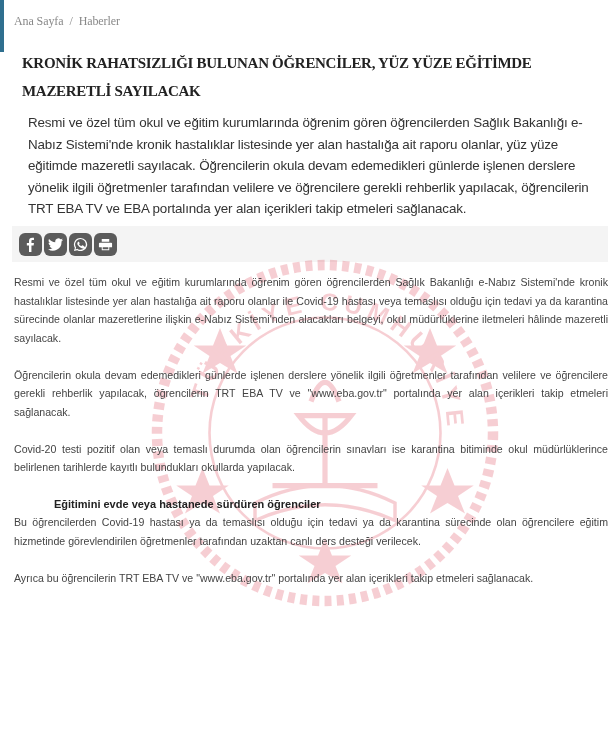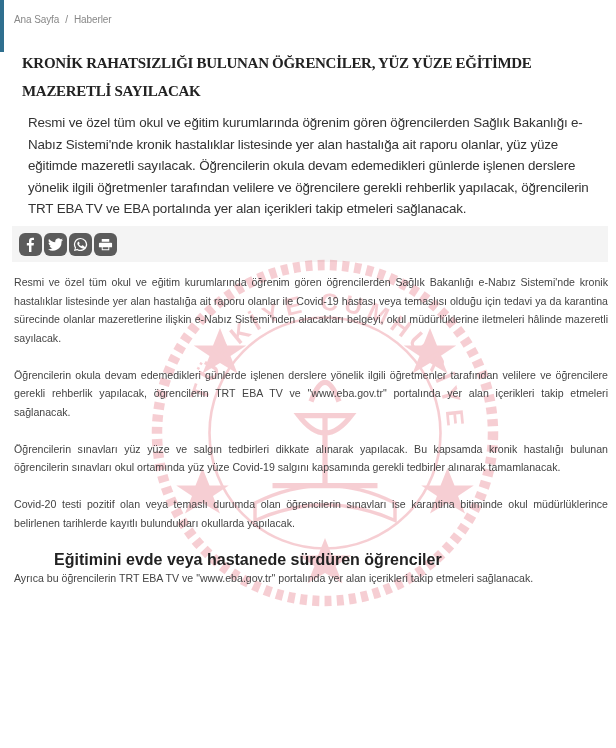--- a/index.html
+++ b/index.html
@@ -4,22 +4,22 @@
 <style>
   html, body { margin:0; padding:0; }
   body {
     width:616px; height:748px; overflow:hidden; background:#ffffff;
     font-family:"DejaVu Sans", sans-serif; color:#333; position:relative;
   }
   .edge-strip {
     position:absolute; left:0; top:0; width:4px; height:52px; background:#2f6f8f;
   }
   .breadcrumb {
-    position:absolute; left:14px; top:14px; font-size:10px; color:#888;
-    font-family:Liberation Sans, sans-serif; letter-spacing:-0.1px;
+    position:absolute; left:14px; top:14px; font-size:12px; color:#888;
+    font-family:Liberation Serif, serif; letter-spacing:-0.1px;
   }
   .breadcrumb .sep { margin:0 6px; }
   .title {
     position:absolute; left:13px; top:40px; width:590px; margin:9px;
     font-family:Liberation Serif, serif; font-weight:bold; font-size:15px;
     line-height:28px; color:#222; letter-spacing:-0.3px;
   }
   .summary {
     position:absolute; left:28px; top:112px; width:570px; margin:0;
     font-family:"Liberation Sans", sans-serif; font-size:13.4px; line-height:21.5px; color:#333;
@@ -36,21 +36,21 @@
   .share-btn svg { width:15px; height:15px; fill:#fff; }
   .watermark {
     position:absolute; left:150px; top:258px; width:350px; height:350px; pointer-events:none; opacity:0.22;
   }
   .body-text {
     position:absolute; left:14px; top:273px; width:594px;
     font-family:"Liberation Sans", sans-serif; font-size:10.6px; line-height:18.5px; color:#444;
     text-align:justify;
   }
   .body-text p { margin:0 0 18.5px 0; }
-  .body-text h3 { margin:0; font-size:16px; font-weight:bold; color:#222; line-height:18px;padding-left:40px; }
+  .body-text h3 { margin:0; font-size:11px; font-weight:bold; color:#222; line-height:18px;padding-left:40px; }
 </style>
 </head>
 <body>
 
 <div class="edge-strip"></div>
 
 <nav class="breadcrumb">
   <span>Ana Sayfa</span><span class="sep">/</span><span>Haberler</span>
 </nav>
 
@@ -98,17 +98,17 @@
   </g>
   <path id="wm-arc" d="M30 100 A70 70 0 0 1 170 100" fill="none"></path>
   <text font-size="14" fill="#d9263a" font-family="Liberation Sans, sans-serif" font-weight="bold" letter-spacing="3">
     <textPath href="#wm-arc" startOffset="8%">TÜRKİYE CUMHURİYETİ MİLLİ EĞİTİM BAKANLIĞI</textPath>
   </text>
 </svg>
 
 <div class="body-text">
   <p>Resmi ve özel tüm okul ve eğitim kurumlarında öğrenim gören öğrencilerden Sağlık Bakanlığı e-Nabız Sistemi'nde kronik hastalıklar listesinde yer alan hastalığa ait raporu olanlar ile Covid-19 hastası veya temaslısı olduğu için tedavi ya da karantina sürecinde olanlar mazeretlerine ilişkin e-Nabız Sistemi'nden alacakları belgeyi, okul müdürlüklerine iletmeleri hâlinde mazeretli sayılacak.</p>
   <p>Öğrencilerin okula devam edemedikleri günlerde işlenen derslere yönelik ilgili öğretmenler tarafından velilere ve öğrencilere gerekli rehberlik yapılacak, öğrencilerin TRT EBA TV ve "www.eba.gov.tr" portalında yer alan içerikleri takip etmeleri sağlanacak.</p>
-  <p>Öğrencilerin sınavları yüz yüze ve salgın tedbirleri dikkate alınarak yapılacak. Bu kapsamda kronik hastalığı bulunan öğrencilerin sınavları okul ortamında yüz yüze Covid-19 salgını kapsamında gerekli tedbirler alınarak tamamlanacak.</p>
   <p>Covid-20 testi pozitif olan veya temaslı durumda olan öğrencilerin sınavları ise karantina bitiminde okul müdürlüklerince belirlenen tarihlerde kayıtlı bulundukları okullarda yapılacak.</p>
   <h3>Eğitimini evde veya hastanede sürdüren öğrenciler</h3>
+  <p>Bu öğrencilerden Covid-19 hastası ya da temaslısı olduğu için tedavi ya da karantina sürecinde olan öğrencilere eğitim hizmetinde görevlendirilen öğretmenler tarafından uzaktan canlı ders desteği verilecek.</p>
   <p>Ayrıca bu öğrencilerin TRT EBA TV ve "www.eba.gov.tr" portalında yer alan içerikleri takip etmeleri sağlanacak.</p>
 </div>
 
 </body></html>

